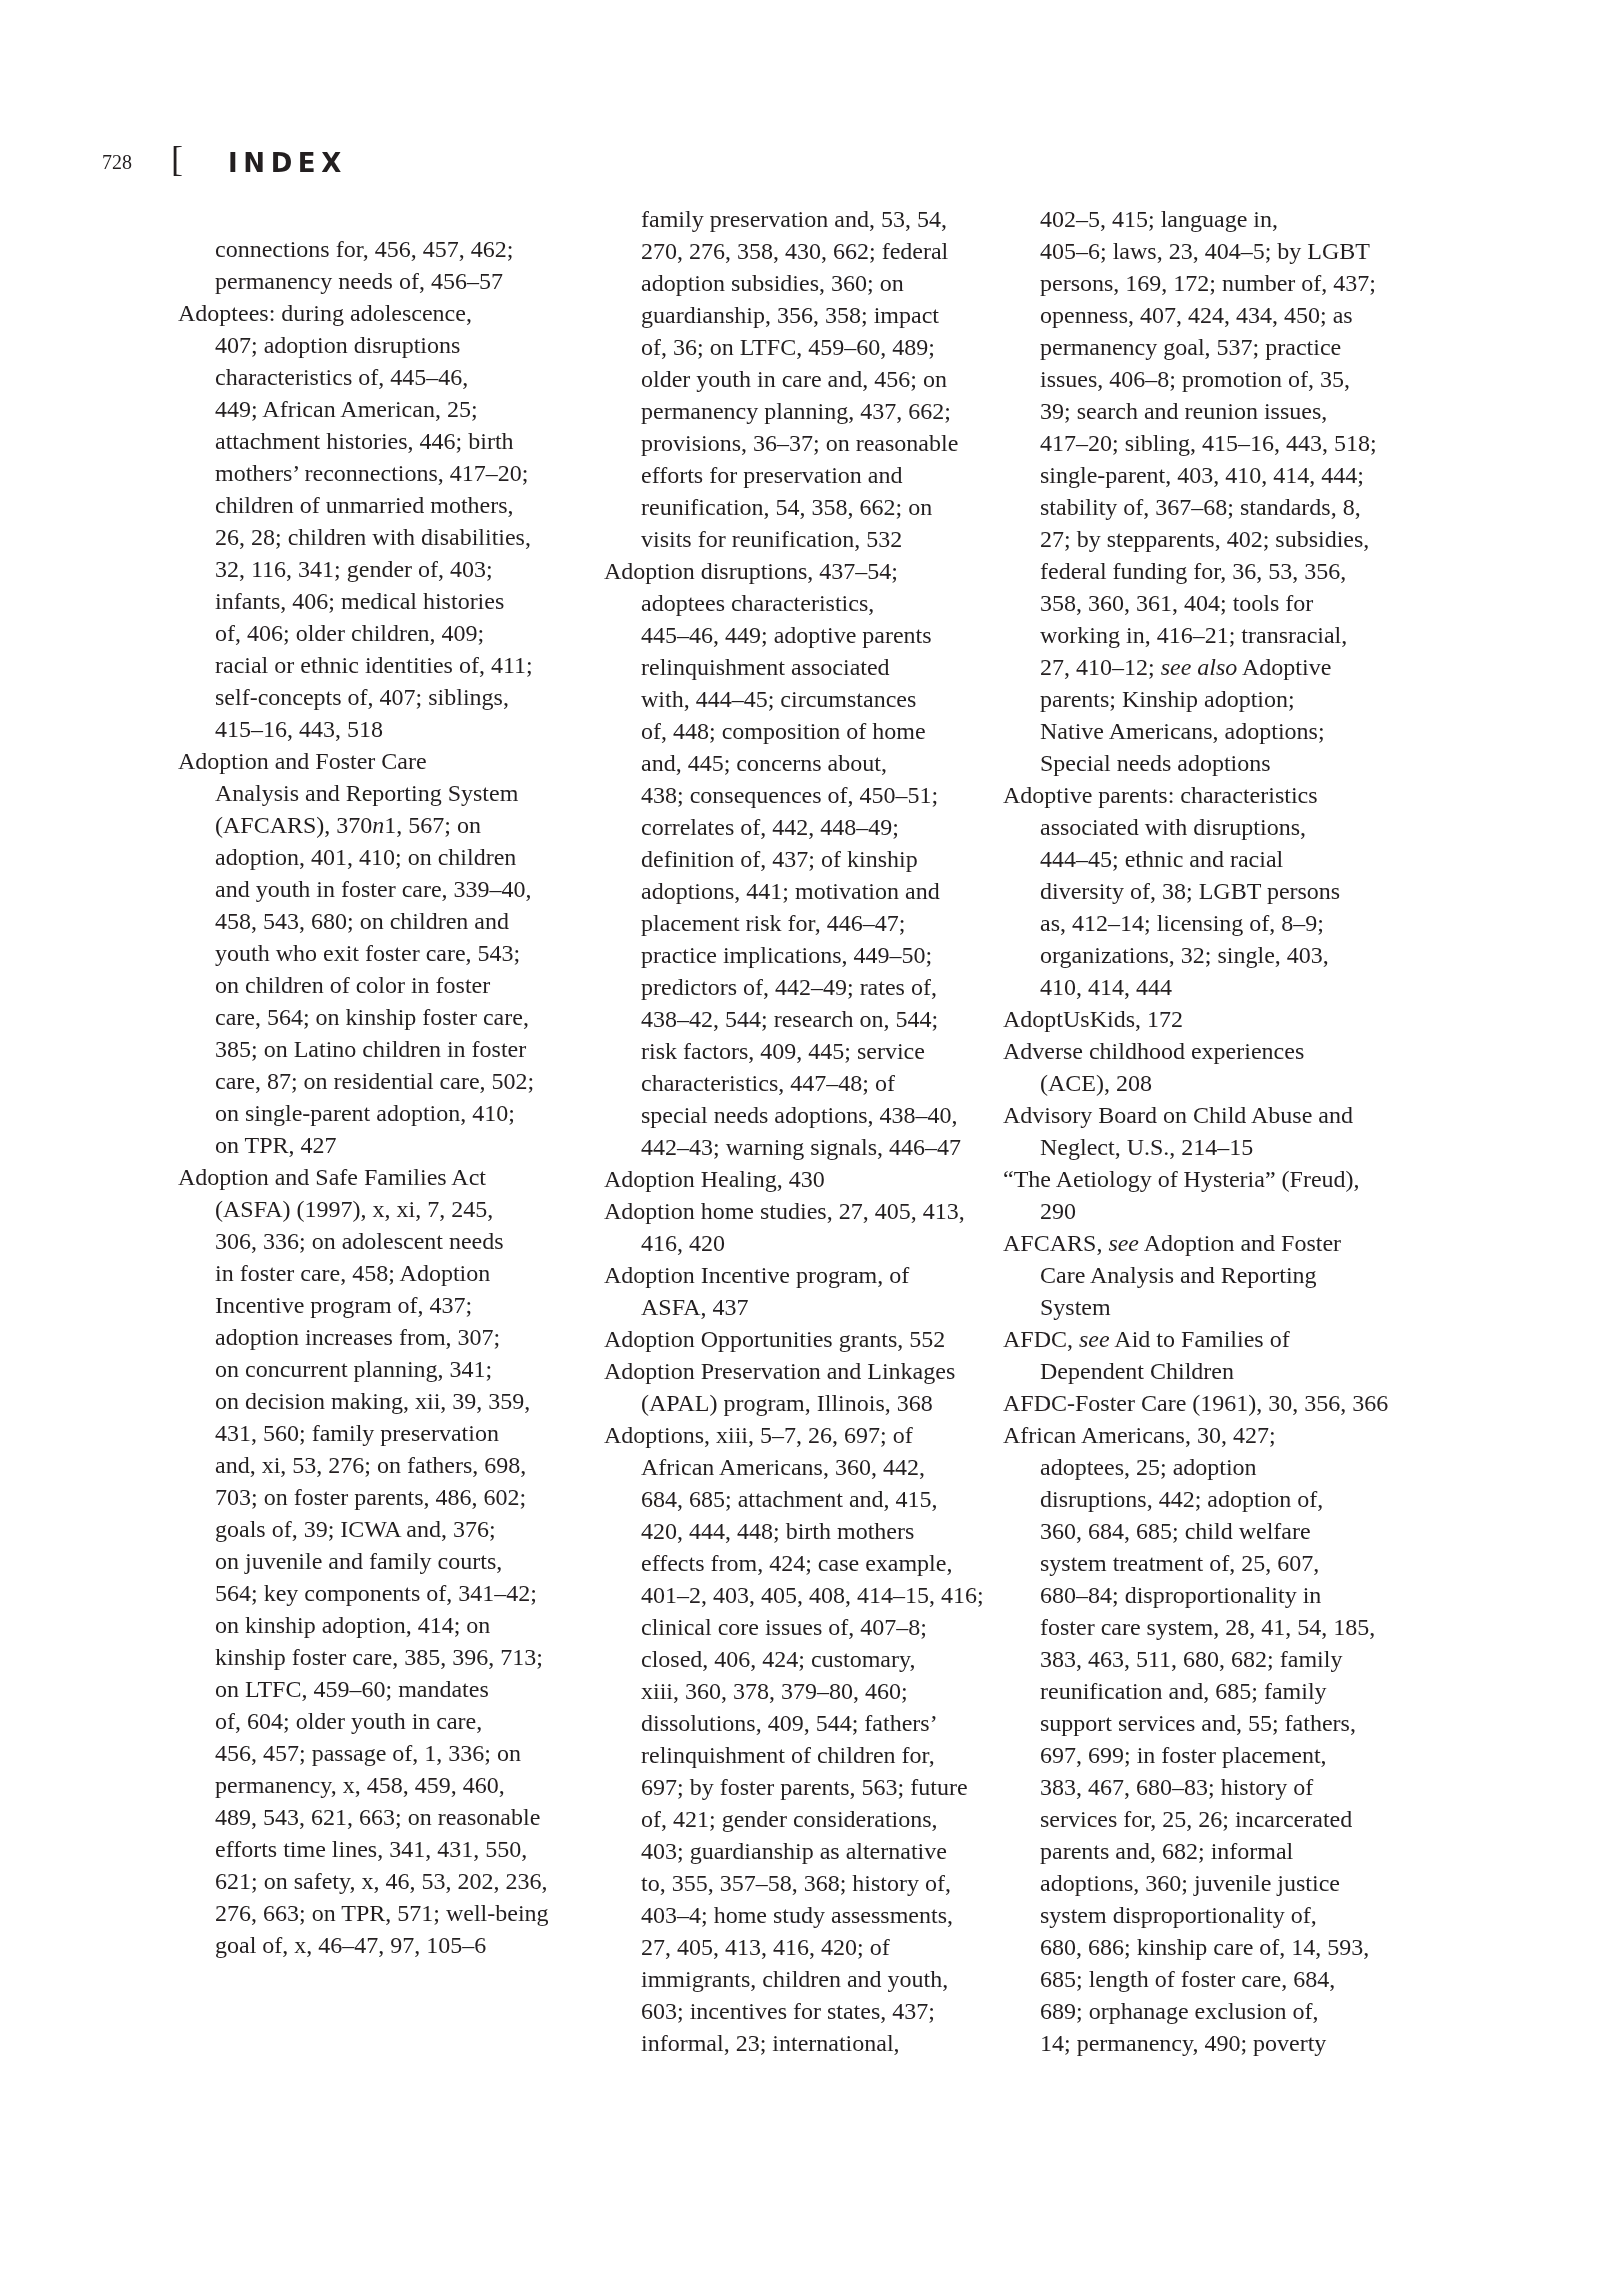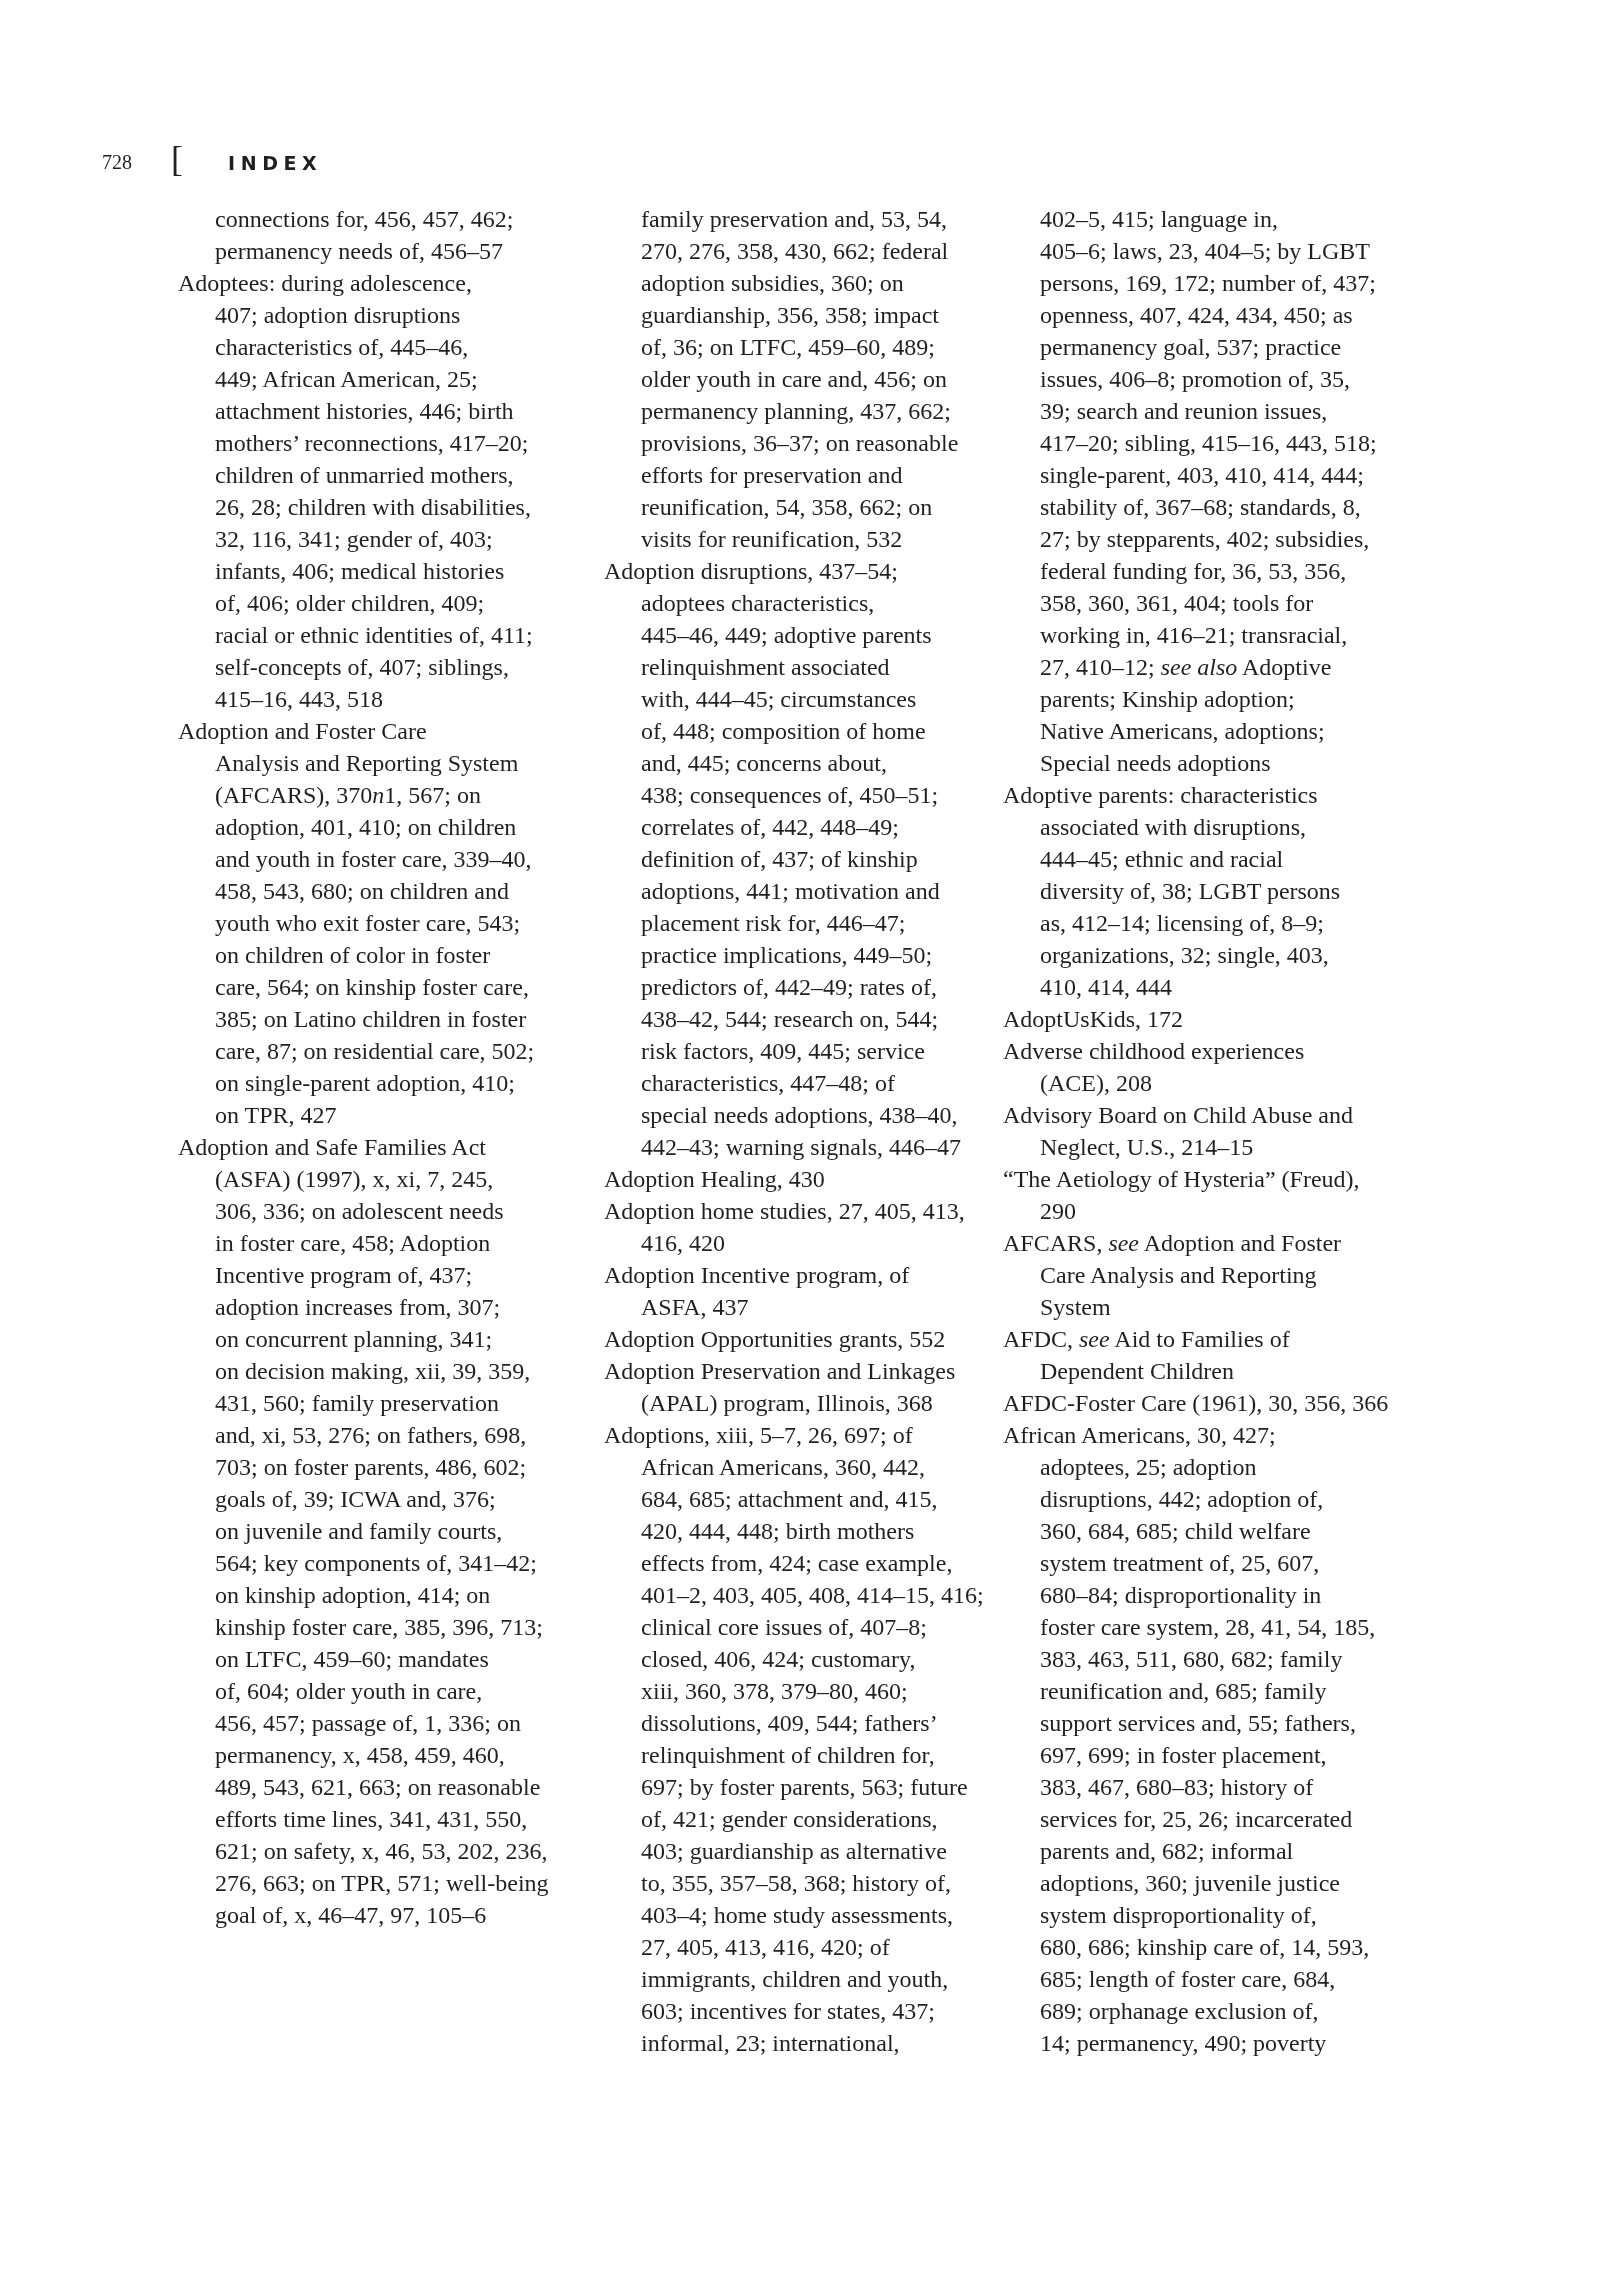--- a/index.html
+++ b/index.html
@@ -2,23 +2,23 @@
 <html style="font-size:15px"><head>
 <meta charset="utf-8">
 <style>
   html, body { margin: 0; padding: 0; background: #ffffff; }
   body { width: 1605px; height: 2294px; position: relative; overflow: hidden;
          font-family: "Liberation Serif", "DejaVu Serif", serif; color: #231f20; }
   .header { position: absolute; left: 0; top: 0; width: 1605px; height: 187px; }
   .folio { position: absolute; left: 102px; top: 148px; font-size: 20px; line-height: 28px; }
   .bracket { position: absolute; left: 171px; top: 141px; font-size: 36px; line-height: 37px; font-weight: 300; }
   .running-head { position: absolute; left: 228px; top: 150px; font-family: "DejaVu Sans", "Liberation Sans", sans-serif;
-                  font-weight: bold; font-size: 19px; letter-spacing: 5.6px; line-height: 26px; }
+                  font-weight: bold; font-size: 26px; letter-spacing: 5.6px; line-height: 26px; }
   .column { position: absolute; top: 203px; width: 412px; }
-  .col-1 { left: 178px; }
+  .col-1 { left: 178px; margin-top: 30px; }
   .col-2 { left: 604px; }
   .col-3 { left: 1003px; }
   .line { display: block; height: 32px; line-height: 32px; font-size: 24px; white-space: nowrap; }
   .line.main { padding-left: 0; }
   .line.sub { padding-left: 37px; }
   .entry { display: block; }
   i, .it { font-style: italic; }
 </style>
 </head>
 <body>

